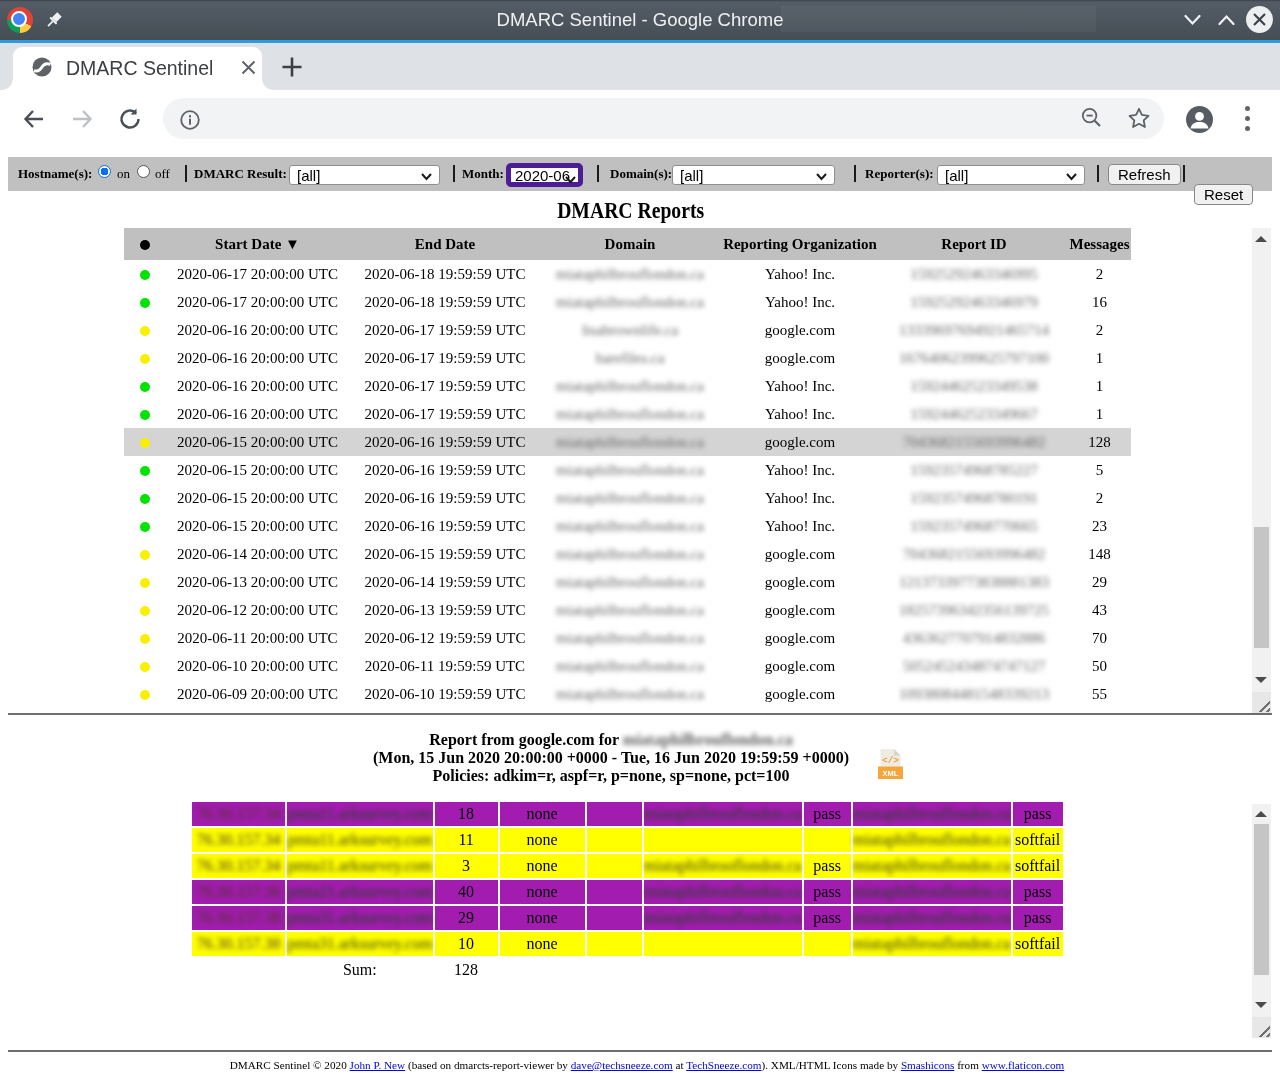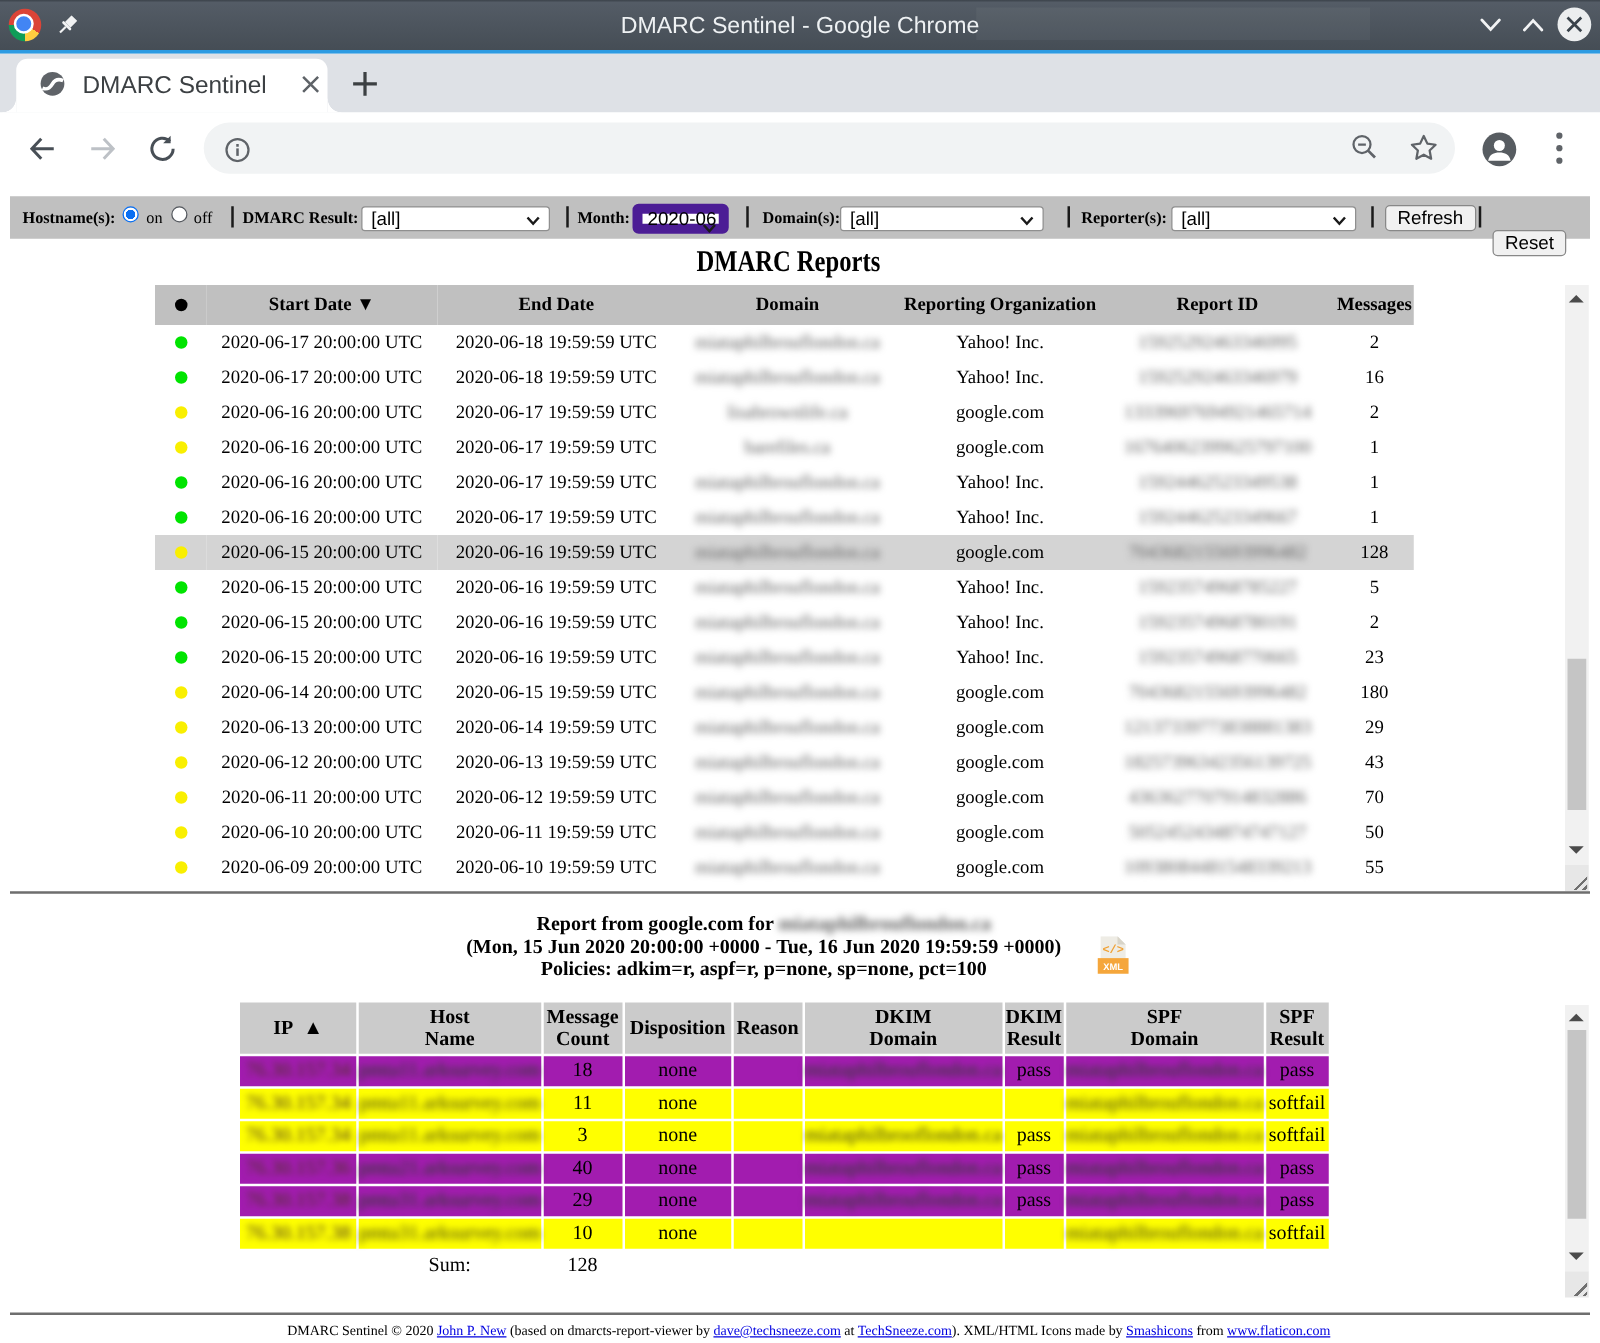--- a/index.html
+++ b/index.html
@@ -147,21 +147,21 @@
       <span class="abs" style="left:109px;top:9px;font-weight:normal;">on</span>
       <div class="abs radio" style="left:129px;top:8px;border:1.5px solid #54585e;background:#fff;"></div>
       <span class="abs" style="left:147px;top:9px;font-weight:normal;">off</span>
       <div class="abs sep" style="left:177px;top:8px;"></div>
       <span class="abs" style="left:186px;top:9px;">DMARC Result:</span>
       <div class="abs sel" style="left:281px;top:8px;width:151px;">[all]<svg width="11" height="11" viewBox="0 0 11 11">
             <path d="M1 3 L5.5 8 L10 3" stroke="#1a1a1a" stroke-width="2" fill="none"></path>
           </svg></div>
       <div class="abs sep" style="left:445px;top:8px;"></div>
       <span class="abs" style="left:454px;top:9px;">Month:</span>
-      <div class="abs sel" style="left:498px;top:6px;width:77px;height:24px;border:8px solid #4c1d95;border-radius:5px;padding-left:4px;">2020-06<svg width="11" height="11" viewBox="0 0 11 11" style="top:6px;right:2px;">
+      <div class="abs sel" style="left:498px;top:6px;width:77px;height:24px;border:5px solid #4c1d95;border-radius:5px;padding-left:4px;">2020-06<svg width="11" height="11" viewBox="0 0 11 11" style="top:6px;right:2px;">
             <path d="M1 3 L5.5 8 L10 3" stroke="#1a1a1a" stroke-width="2" fill="none"></path>
           </svg></div>
       <div class="abs sep" style="left:589px;top:8px;"></div>
       <span class="abs" style="left:602px;top:9px;">Domain(s):</span>
       <div class="abs sel" style="left:664px;top:8px;width:163px;">[all]<svg width="11" height="11" viewBox="0 0 11 11">
             <path d="M1 3 L5.5 8 L10 3" stroke="#1a1a1a" stroke-width="2" fill="none"></path>
           </svg></div>
       <div class="abs sep" style="left:846px;top:8px;"></div>
       <span class="abs" style="left:857px;top:9px;">Reporter(s):</span>
       <div class="abs sel" style="left:929px;top:8px;width:148px;">[all]<svg width="11" height="11" viewBox="0 0 11 11">
@@ -283,21 +283,21 @@
             <td><span class="blur">15923574968770665</span></td>
             <td>23</td>
           </tr>
       <tr>
             <td><span class="dot yd"></span></td>
             <td>2020-06-14 20:00:00 UTC</td>
             <td>2020-06-15 19:59:59 UTC</td>
             <td><span class="blur">miataphilbrouflondon.ca</span></td>
             <td>google.com</td>
             <td><span class="blur">7043682155693996482</span></td>
-            <td>180</td>
+            <td>148</td>
           </tr>
       <tr>
             <td><span class="dot yd"></span></td>
             <td>2020-06-13 20:00:00 UTC</td>
             <td>2020-06-14 19:59:59 UTC</td>
             <td><span class="blur">miataphilbrouflondon.ca</span></td>
             <td>google.com</td>
             <td><span class="blur">12137339773838881383</span></td>
             <td>29</td>
           </tr>
@@ -369,31 +369,20 @@
             <col style="width:144px">
             <col style="width:63px">
             <col style="width:85px">
             <col style="width:55px">
             <col style="width:158px">
             <col style="width:47px">
             <col style="width:158px">
             <col style="width:50px">
           </colgroup>
       <tbody>
-            <tr>
-              <th>IP&nbsp;&nbsp;▲</th>
-              <th>Host<br>Name</th>
-              <th>Message<br>Count</th>
-              <th>Disposition</th>
-              <th>Reason</th>
-              <th>DKIM<br>Domain</th>
-              <th>DKIM<br>Result</th>
-              <th>SPF<br>Domain</th>
-              <th>SPF<br>Result</th>
-            </tr>
       <tr>
               <td class="g"><span class="blurI">76.30.157.34</span></td>
               <td class="g"><span class="blur2">pmta11.arksurvey.com</span></td>
               <td class="g">18</td>
               <td class="g">none</td>
               <td class="g"></td>
               <td class="g"><span class="blur2">miataphilbrouflondon.ca</span></td>
               <td class="g">pass</td>
               <td class="g"><span class="blur2">miataphilbrouflondon.ca</span></td>
               <td class="g">pass</td>

